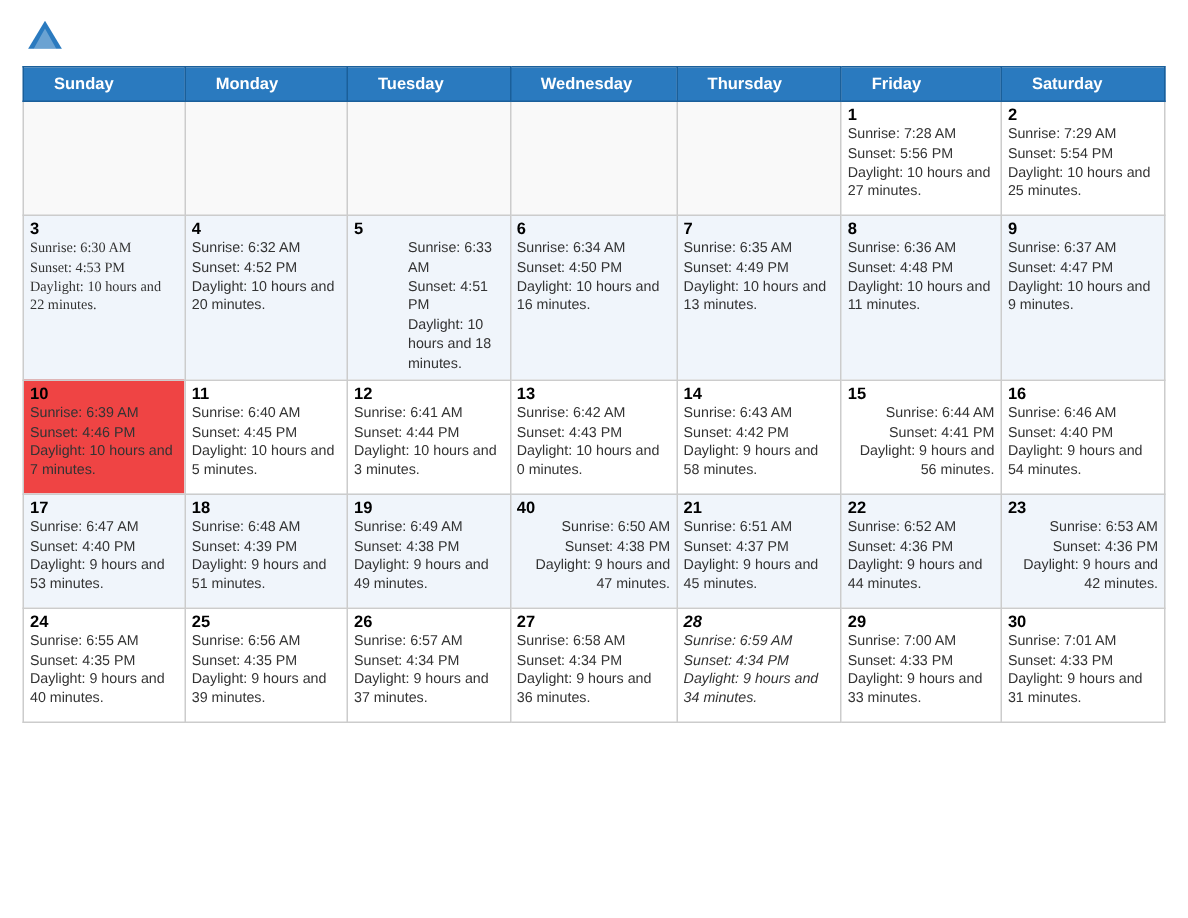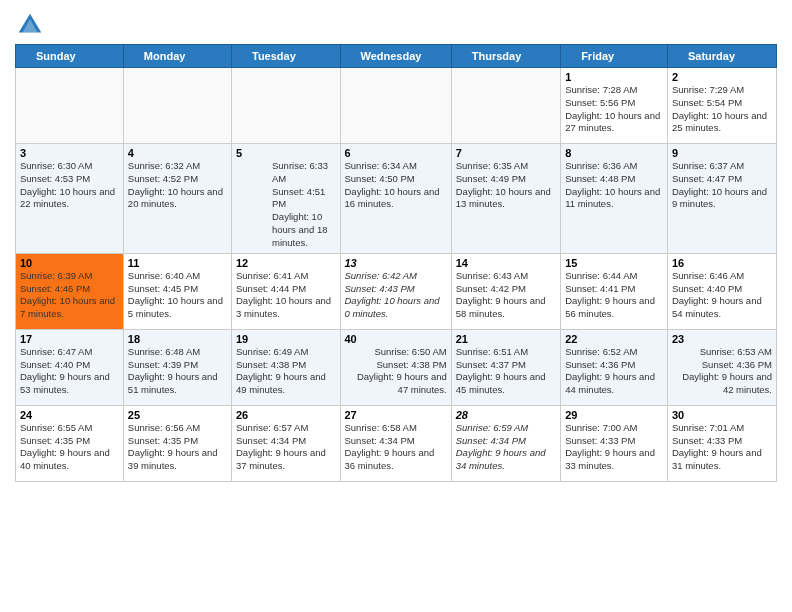--- a/index.html
+++ b/index.html
@@ -142,21 +142,21 @@
           <td style="background: rgb(255, 255, 255);">
             <div class="day-num">2</div>
             <div class="day-info" style="white-space: pre-line;">Sunrise: 7:29 AM
 Sunset: 5:54 PM
 Daylight: 10 hours and 25 minutes.</div>
           </td>
         </tr>
         <tr>
           <td style="background: rgb(240, 245, 251);">
             <div class="day-num">3</div>
-            <div class="day-info" style="white-space: pre-line;">Sunrise: 6:30 AM
+            <div class="day-info" style="white-space: pre-line; font-family: Liberation Serif, serif;">Sunrise: 6:30 AM
 Sunset: 4:53 PM
 Daylight: 10 hours and 22 minutes.</div>
           </td>
           <td style="background: rgb(240, 245, 251);">
             <div class="day-num">4</div>
             <div class="day-info" style="white-space: pre-line;">Sunrise: 6:32 AM
 Sunset: 4:52 PM
 Daylight: 10 hours and 20 minutes.</div>
           </td>
           <td style="background: rgb(240, 245, 251);">
@@ -184,53 +184,53 @@
 Daylight: 10 hours and 11 minutes.</div>
           </td>
           <td style="background: rgb(240, 245, 251);">
             <div class="day-num">9</div>
             <div class="day-info" style="white-space: pre-line;">Sunrise: 6:37 AM
 Sunset: 4:47 PM
 Daylight: 10 hours and 9 minutes.</div>
           </td>
         </tr>
         <tr>
-          <td style="background: #f97316;">
+          <td style="background: #ef4444;">
             <div class="day-num">10</div>
             <div class="day-info" style="white-space: pre-line;">Sunrise: 6:39 AM
 Sunset: 4:46 PM
 Daylight: 10 hours and 7 minutes.</div>
           </td>
           <td style="background: rgb(255, 255, 255);">
             <div class="day-num">11</div>
             <div class="day-info" style="white-space: pre-line;">Sunrise: 6:40 AM
 Sunset: 4:45 PM
 Daylight: 10 hours and 5 minutes.</div>
           </td>
           <td style="background: rgb(255, 255, 255); margin-top: 16px;">
             <div class="day-num">12</div>
             <div class="day-info" style="white-space: pre-line;">Sunrise: 6:41 AM
 Sunset: 4:44 PM
 Daylight: 10 hours and 3 minutes.</div>
           </td>
-          <td style="background: rgb(255, 255, 255); font-style: italic;">
+          <td style="background: rgb(255, 255, 255);">
             <div class="day-num">13</div>
             <div class="day-info" style="white-space: pre-line;">Sunrise: 6:42 AM
 Sunset: 4:43 PM
 Daylight: 10 hours and 0 minutes.</div>
           </td>
           <td style="background: rgb(255, 255, 255);">
             <div class="day-num">14</div>
             <div class="day-info" style="white-space: pre-line;">Sunrise: 6:43 AM
 Sunset: 4:42 PM
 Daylight: 9 hours and 58 minutes.</div>
           </td>
           <td style="background: rgb(255, 255, 255);">
             <div class="day-num">15</div>
-            <div class="day-info" style="white-space: pre-line;">Sunrise: 6:44 AM
+            <div class="day-info" style="white-space: pre-line; text-align: right;">Sunrise: 6:44 AM
 Sunset: 4:41 PM
 Daylight: 9 hours and 56 minutes.</div>
           </td>
           <td style="background: rgb(255, 255, 255);">
             <div class="day-num">16</div>
             <div class="day-info" style="white-space: pre-line;">Sunrise: 6:46 AM
 Sunset: 4:40 PM
 Daylight: 9 hours and 54 minutes.</div>
           </td>
         </tr>

